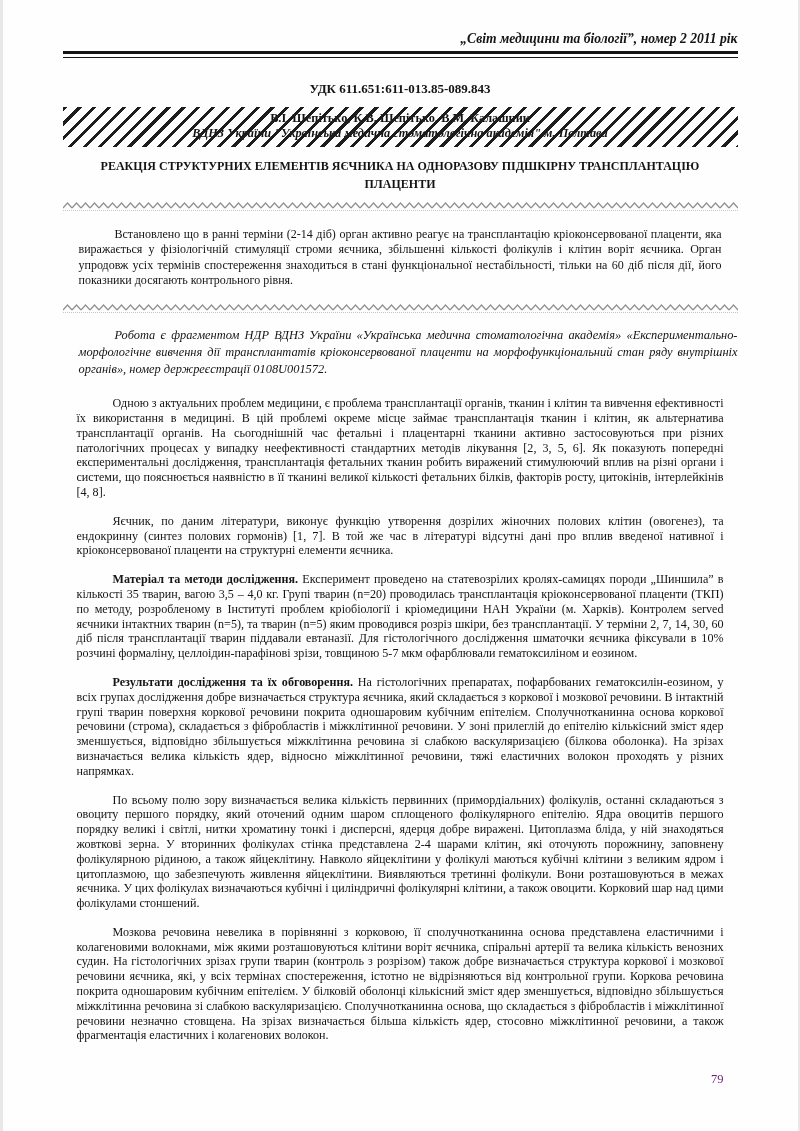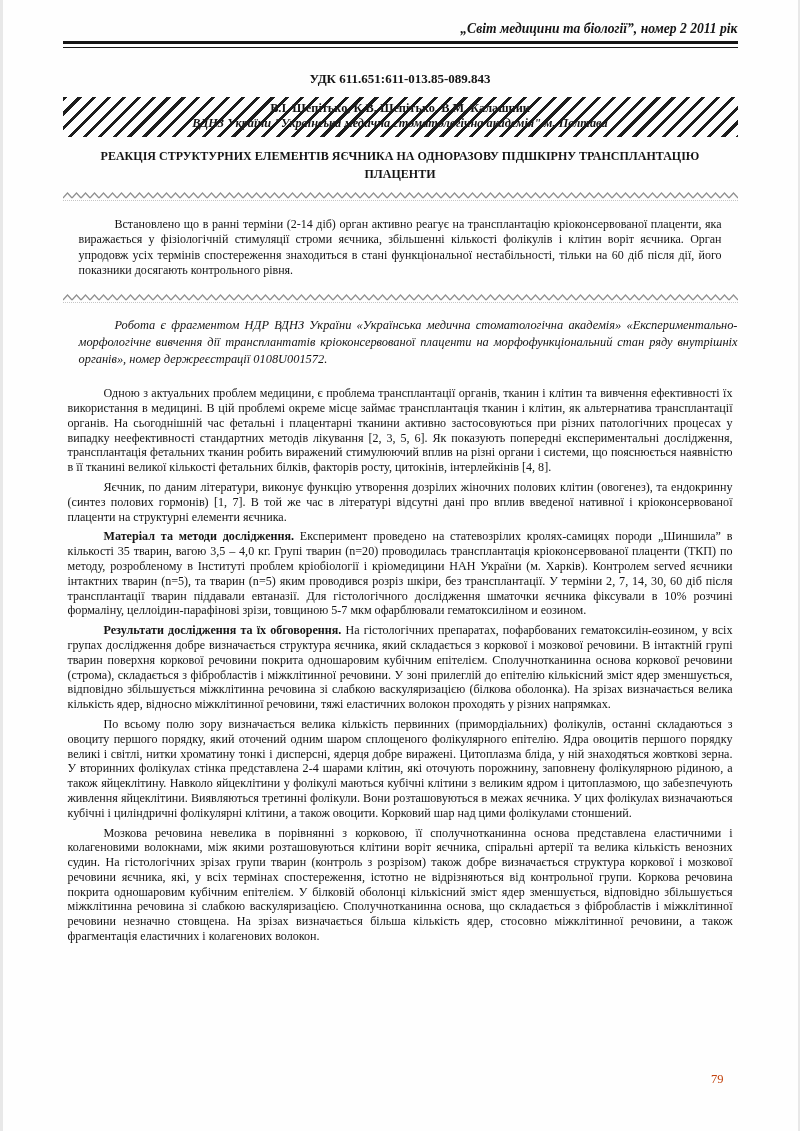--- a/index.html
+++ b/index.html
@@ -1,18 +1,18 @@
 <!DOCTYPE html>
 <html lang="uk"><head>
 <meta charset="utf-8">
 <style>
   html,body{margin:0;padding:0;background:#e8e8e8;}
   .page{
     width:795px;height:1131px;box-sizing:border-box;
-    padding:20px 60px 0 60px;
+    padding:30px 60px 0 60px;
     position:relative;overflow:hidden;
     background:#fefefe;color:#141414;
     font-family:"Liberation Serif","DejaVu Serif",serif;
     margin:0 auto;
   }
   .journal-line{
     font-weight:bold;font-style:italic;
     font-size:13.6px;line-height:17px;text-align:right;
   }
   .double-rule{
@@ -39,24 +39,24 @@
   .wavy svg{display:block;}
   .dotted{border-top:1px dotted #c6c6c6;margin-top:1px;height:0;}
   .abstract{margin-top:2px;font-size:12px;line-height:15.3px;text-align:justify;}
   .abstract p{margin:16px;text-indent:36px;}
   .ndr{
     margin:14px 0 0 16px;font-style:italic;
     font-size:12.4px;line-height:17px;
     text-align:justify;text-indent:36px;
   }
   .bodytext{margin-top:18px;font-size:12.1px;line-height:14.8px;text-align:justify;}
-  .bodytext p{margin:5px;text-indent:36px;}
+  .bodytext p{margin:14px;text-indent:36px;}
   .page-number{
     position:absolute;bottom:44px;right:74px;
-    font-size:12.5px;color:#c2410c;
+    font-size:12.5px;color:#701a75;
   }
   b{font-weight:bold;}
 </style>
 </head>
 <body>
 
 <div class="page">
 
   <div class="journal-line">„Світ медицини та біології”, номер 2 2011 рік</div>
   <div class="double-rule"></div>

